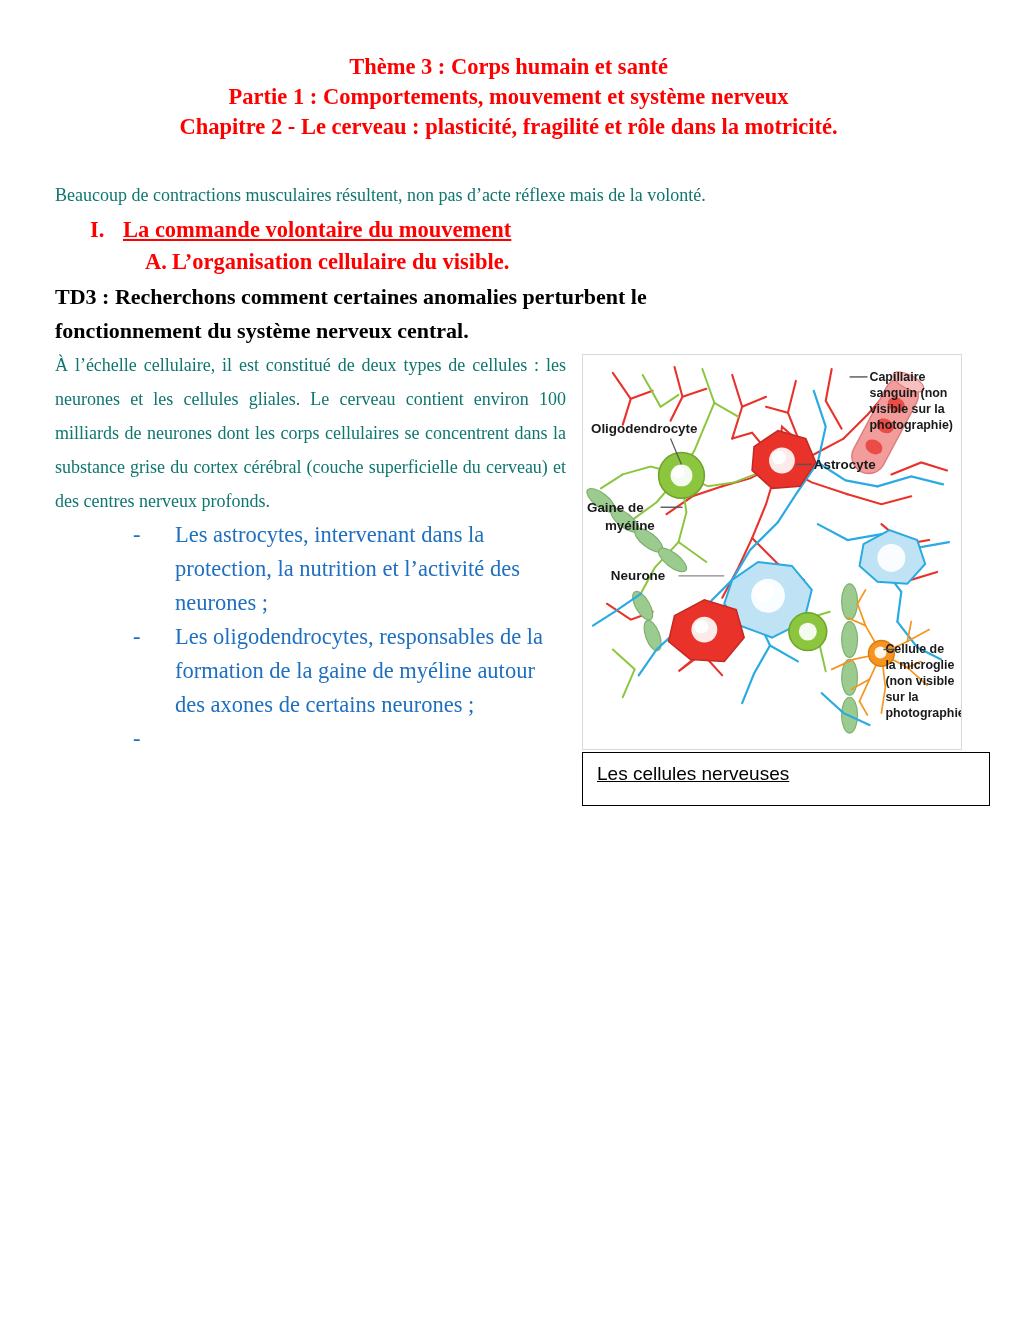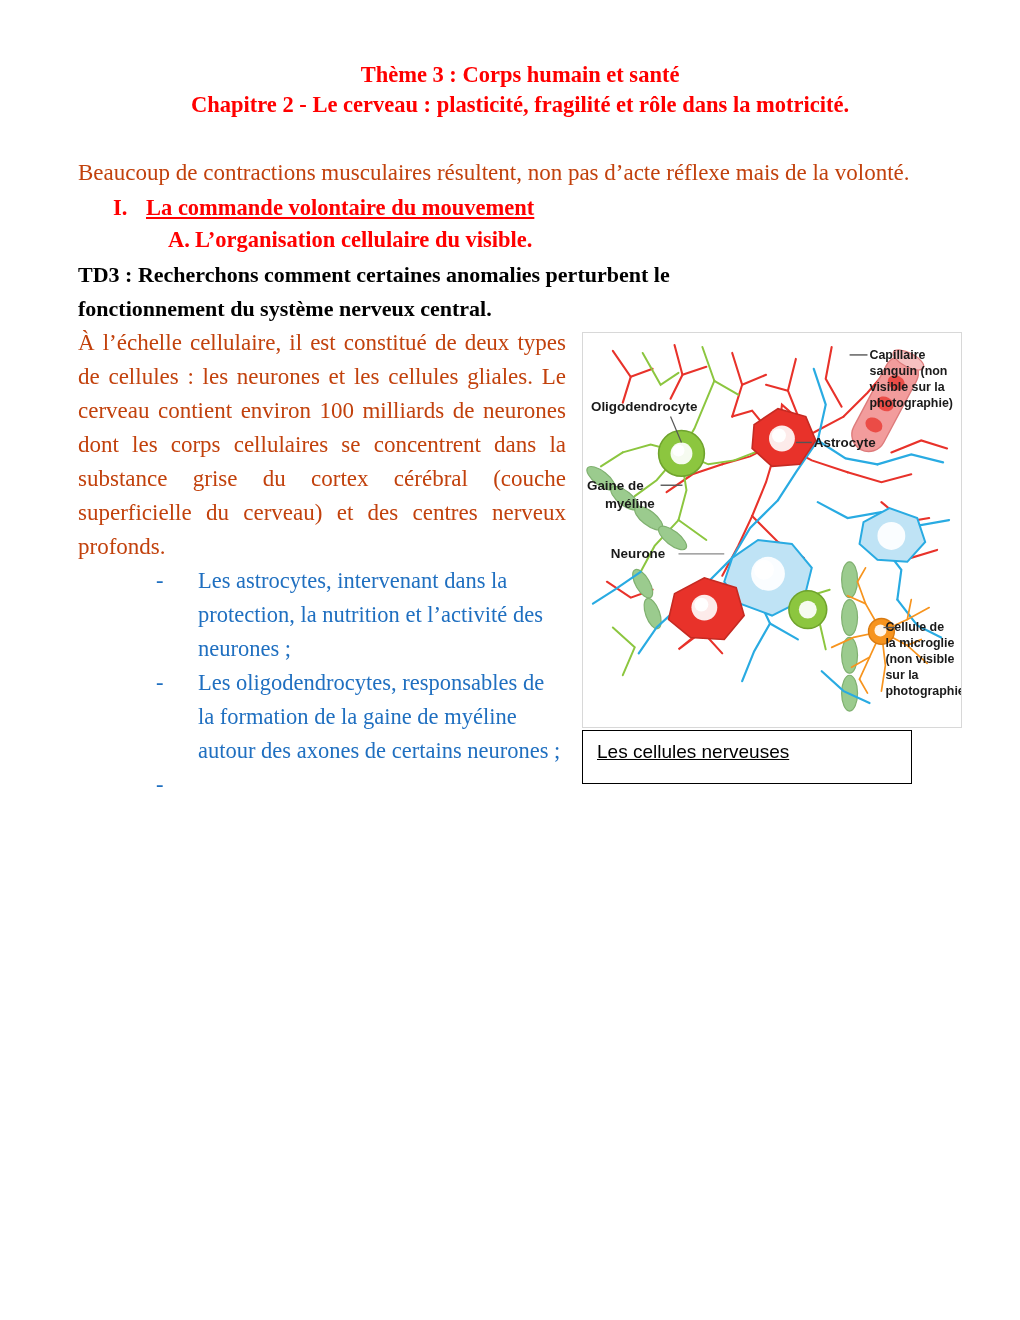--- a/index.html
+++ b/index.html
@@ -11,40 +11,39 @@
     width: 1020px;
     height: 1320px;
     position: relative;
     font-family: "Liberation Serif", "DejaVu Serif", serif;
     overflow: hidden;
   }
 
   .page {
     position: absolute;
     inset: 0;
-    padding: 52px 58px 0 78px;
+    padding: 52px 58px 0 55px;
     box-sizing: border-box;
-    margin-top: 8px;
   }
 
   
   .title-block {
     text-align: center;
     color: #FF0000;
     font-weight: bold;
     font-size: 22.5px;
     line-height: 30px;
     margin: 0 0 10px 0;
   }
   .title-line { display: block; }
 
   
   .body-text {
-    color: #c2410c;
-    font-size: 23px;
+    color: #0f766e;
+    font-size: 18px;
     line-height: 34px;
   }
   p.para {
     margin: 0;
     text-align: justify;
     text-justify: inter-word;
   }
   p.para.first { margin-top: 36px; }
 
   
@@ -95,21 +94,21 @@
     height: 396px;
     border: 1px solid #d8d8d8;
     box-sizing: border-box;
     position: relative;
     background: #ffffff;
     overflow: hidden;
   }
   .figure-img svg { display: block; width: 100%; height: 100%; }
 
   .figure-caption {
-    width: 330px;
+    width: 408px;
     box-sizing: border-box;
     border: 1.3px solid #000000;
     margin-top: 2px;
     padding: 10px 14px 18px 14px;
     min-height: 54px;
   }
   .figure-caption span {
     font-family: "Liberation Sans", "DejaVu Sans", sans-serif;
     font-size: 19px;
     color: #000000;
@@ -138,20 +137,21 @@
 
   .clearfix::after { content: ""; display: block; clear: both; }
 </style>
 </head>
 <body>
 
 <div class="page">
 
   <div class="title-block">
     <span class="title-line">Thème 3 : Corps humain et santé</span>
+    <span class="title-line">Partie 1 : Comportements, mouvement et système nerveux</span>
     <span class="title-line">Chapitre 2 - Le cerveau : plasticité, fragilité et rôle dans la motricité.</span>
   </div>
 
   <div class="body-text">
     <p class="para first">Beaucoup de contractions musculaires résultent, non pas d’acte réflexe mais de la volonté.</p>
   </div>
 
   <div class="heading-1">
     <span class="num">I.</span>
     <span class="txt">La commande volontaire du mouvement</span>

